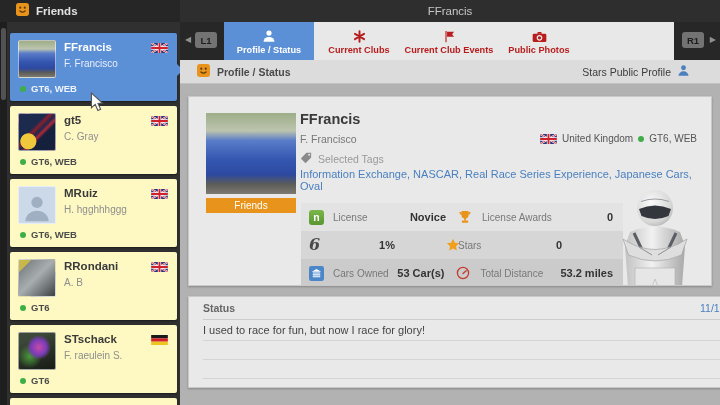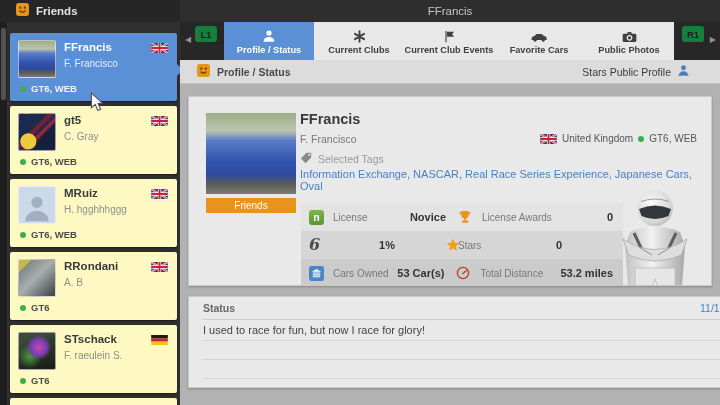--- a/index.html
+++ b/index.html
@@ -33,24 +33,24 @@
   .av-car-blue { background:linear-gradient(180deg,#9eae88 0%,#bcc4ae 22%,#5a7cc8 34%,#3456b0 58%,#2d49a0 76%,#5c5c58 88%,#7d7a72 100%); }
   .av-redbull { background:radial-gradient(circle at 26% 76%,#f0c83c 0%,#f0c83c 20%,rgba(0,0,0,0) 22%),linear-gradient(135deg,#1c2a4e 38%,#8a1f2e 44%,#1c2a4e 52%,#b02838 58%,#15203c 64%); background-color:#18244a; }
   .av-default { background:#ccd9e8; display:flex; align-items:flex-end; justify-content:center; overflow:hidden; }
   .av-car-gray { background:linear-gradient(135deg,#c8b84a 0%,#c8b84a 16%,#83888a 18%,#a8aeb0 48%,#6a6f71 78%,#3c3f40 100%); }
   .av-helmet { background:radial-gradient(circle at 55% 40%,#c84aa8 0%,#7a3cb8 26%,rgba(0,0,0,0) 42%),radial-gradient(circle at 30% 65%,#4a9a3c 0%,rgba(0,0,0,0) 35%),linear-gradient(160deg,#3c4838 20%,#283024 60%,#181c16 100%); }
 
   
   .tabbar { position:absolute; top:22px; left:180px; width:540px; height:38px; background:#272727; }
   .chev { position:absolute; top:13px; color:#909090; font-size:8px; cursor:default; }
   .chev.l { left:5px; } .chev.r { right:4px; }
-  .shoulder { position:absolute; top:4px; width:22px; height:16px; background:#15803d; color:#1e1e1e; font-size:9.5px; font-weight:bold; border-radius:3px; display:flex; align-items:center; justify-content:center; }
+  .shoulder { position:absolute; top:10px; width:22px; height:16px; background:#737373; color:#1e1e1e; font-size:9.5px; font-weight:bold; border-radius:3px; display:flex; align-items:center; justify-content:center; }
   .shoulder.l { left:15px; } .shoulder.r { right:16px; }
   .tabstrip { position:absolute; top:0; left:44px; width:450px; height:38px; background:#e8e8e8; display:flex; }
-  .tab { width:90px; height:38px; display:flex; flex-direction:column; align-items:center; justify-content:center; gap:2px; color:#404040; }
+  .tab { width:90px; height:38px; display:flex; flex-direction:column; align-items:center; justify-content:center; gap:2px; color:#b91c1c; }
   .tab .tlabel { font-size:9.2px; font-weight:bold; white-space:nowrap; }
   .tab.active { background:#5b8fd6; color:#fff; }
   .tab-notch { position:absolute; top:38px; left:38px; width:0; height:0; border-left:7px solid transparent; border-right:7px solid transparent; border-top:6px solid #5b8fd6; }
   .ticon { line-height:0; height:15px; display:flex; align-items:flex-end; }
 
   
   .subhdr { position:absolute; top:60px; left:180px; width:540px; height:24px; background:#dcdcdc; border-bottom:1px solid #c2c2c2; }
   .subhdr-left { position:absolute; left:17px; top:0; height:24px; display:flex; align-items:center; gap:7px; }
   .subhdr-title { font-size:10.5px; font-weight:bold; color:#4a4a4a; }
   .subhdr-right { position:absolute; right:30px; top:0; height:24px; display:flex; align-items:center; gap:6px; }
@@ -237,28 +237,20 @@
         <span class="tlabel">Current Clubs</span>
       </div>
       <div class="tab">
         <span class="ticon">
             <svg width="13" height="13" viewBox="0 0 16 16" fill="currentColor">
               <path d="M3 1.2h1.4v14H3z"></path>
               <path d="M5 2.2h8.6l-2.4 3 2.4 3H5z"></path>
             </svg>
           </span>
         <span class="tlabel">Current Club Events</span>
-      </div>
-      <div class="tab">
-        <span class="ticon">
-            <svg width="18" height="11" viewBox="0 0 22 12" fill="currentColor">
-              <path d="M2 7.5C2 5.6 3.8 4.6 5.6 4.3L8 1.8h6.4L17 4.3c2.2.3 3.4 1.3 3.4 3.2V9h-2.1a2.1 2.1 0 0 1-4.2 0H8.3a2.1 2.1 0 0 1-4.2 0H2z"></path>
-            </svg>
-          </span>
-        <span class="tlabel">Favorite Cars</span>
       </div>
       <div class="tab">
         <span class="ticon">
             <svg width="15" height="12" viewBox="0 0 18 14">
               <path d="M6 3l1-2h4l1 2z" fill="currentColor"></path>
               <rect x="0.8" y="3" width="16.4" height="10" rx="1.6" fill="currentColor"></rect>
               <circle cx="9" cy="8" r="3.4" fill="#e8e8e8"></circle>
               <circle cx="9" cy="8" r="1.9" fill="currentColor"></circle>
             </svg>
           </span>

